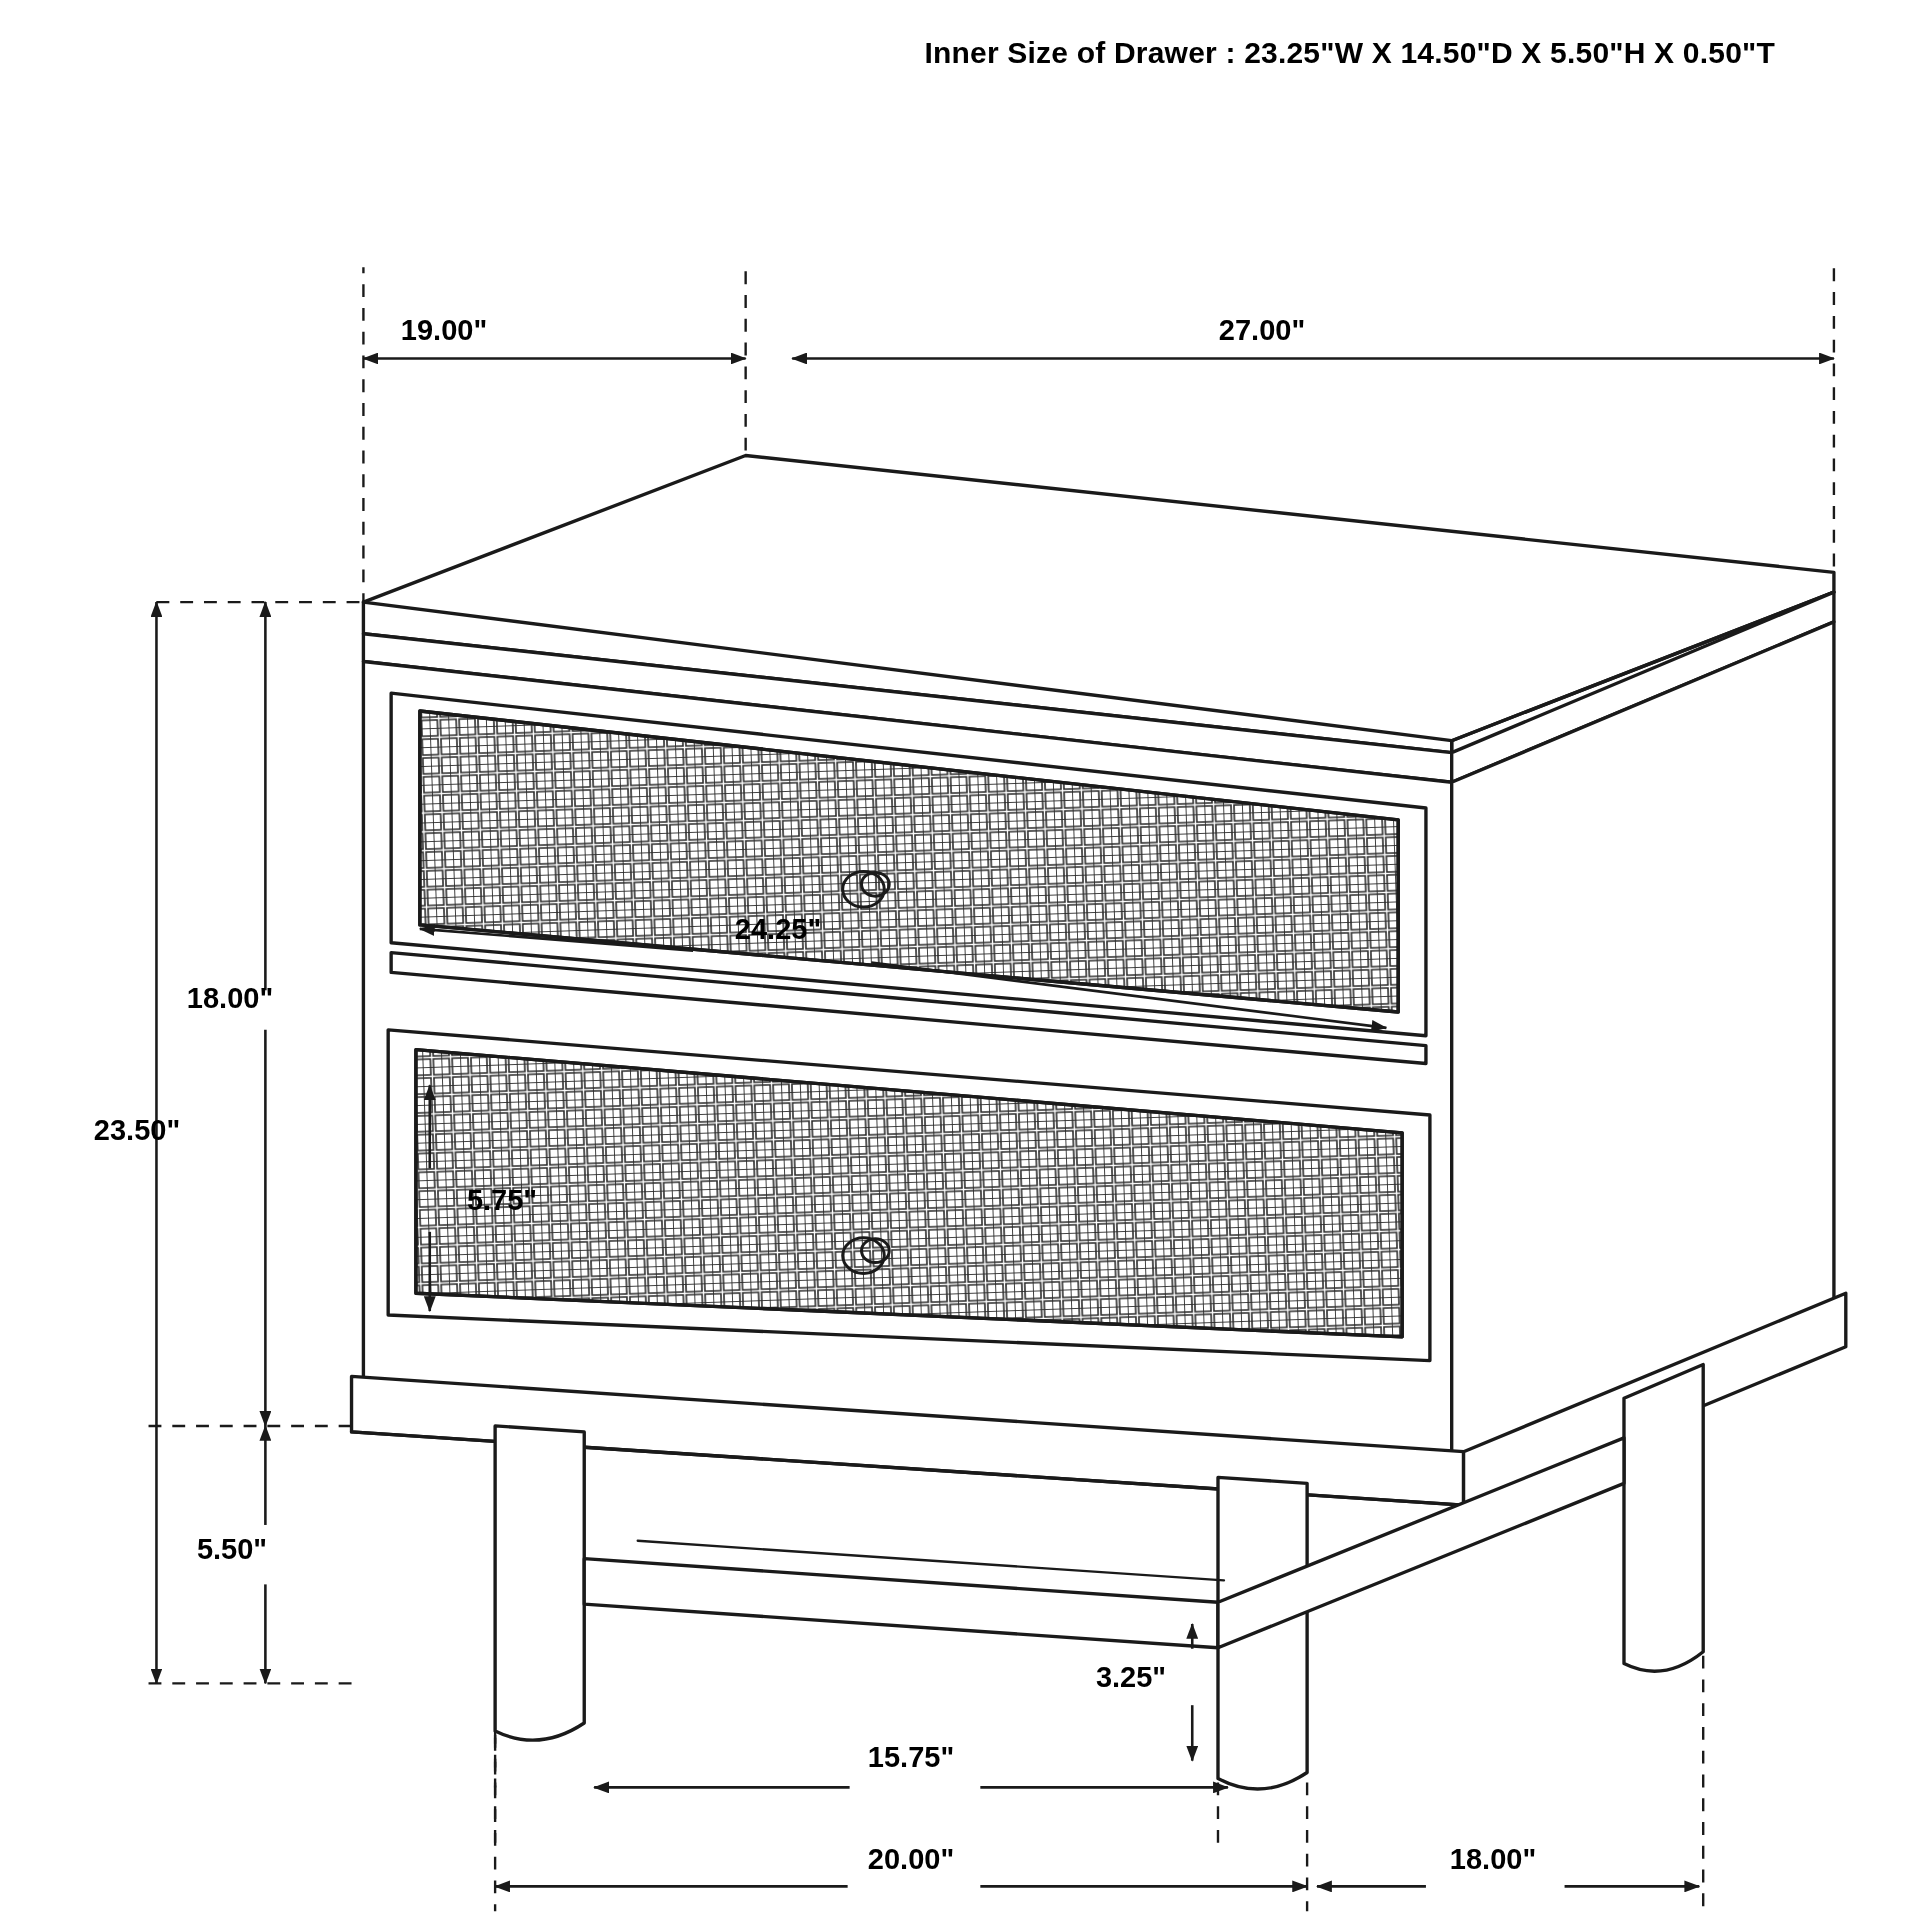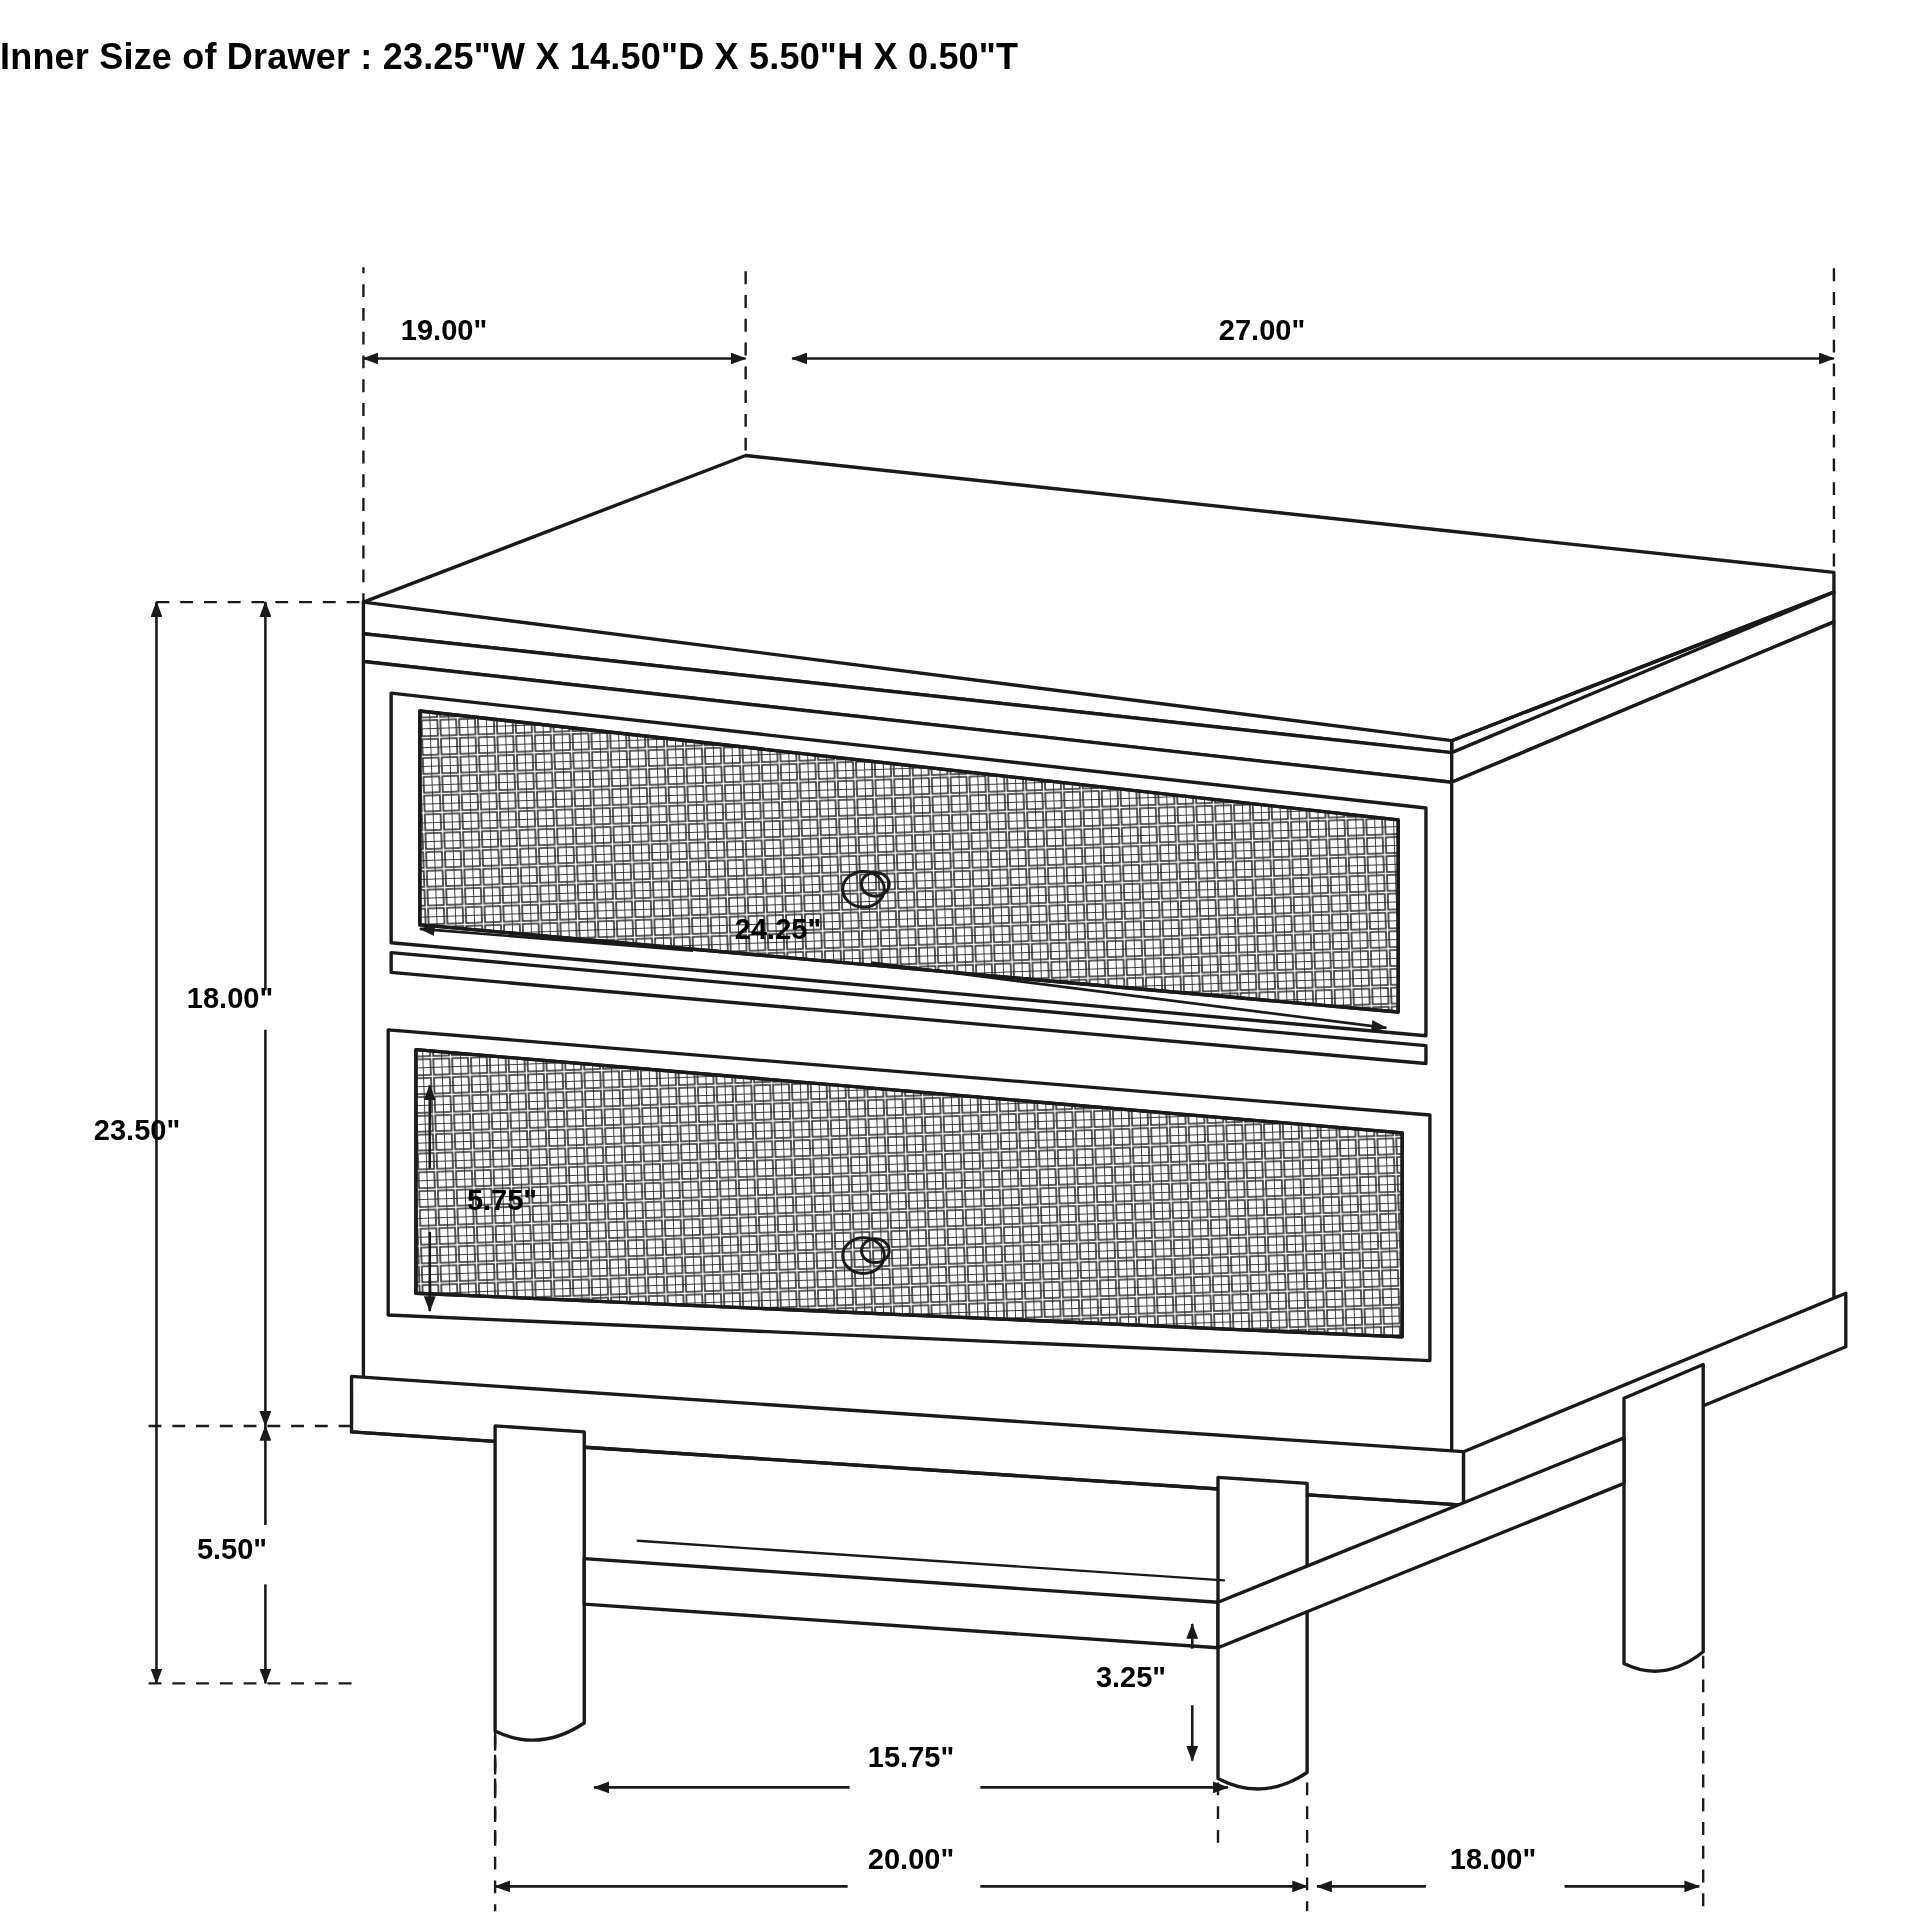--- a/index.html
+++ b/index.html
@@ -1,20 +1,20 @@
 <!DOCTYPE html>
 <html><head>
 <meta charset="utf-8">
 <style>
   html,body{margin:0;padding:0;background:#ffffff;}
   body{width:1927px;height:1927px;font-family:"Liberation Sans",sans-serif;color:#000;position:relative;overflow:hidden;}
   #stage{position:absolute;left:0;top:0;width:1927px;height:1927px;}
   .title{
-    position:absolute;left:0;top:36px;width:1775px;text-align:left;
-    font-size:36px;font-weight:bold;letter-spacing:0.2px;
+    position:absolute;left:0;top:36px;width:1775px;text-align:right;
+    font-size:30px;font-weight:bold;letter-spacing:0.2px;
   }
   svg{position:absolute;left:0;top:0;width:1927px;height:1927px;}
   .dimlabel{
     position:absolute;font-size:29px;font-weight:bold;white-space:nowrap;
     transform:translate(-50%,-50%);
   }
 </style>
 </head>
 <body>
 

